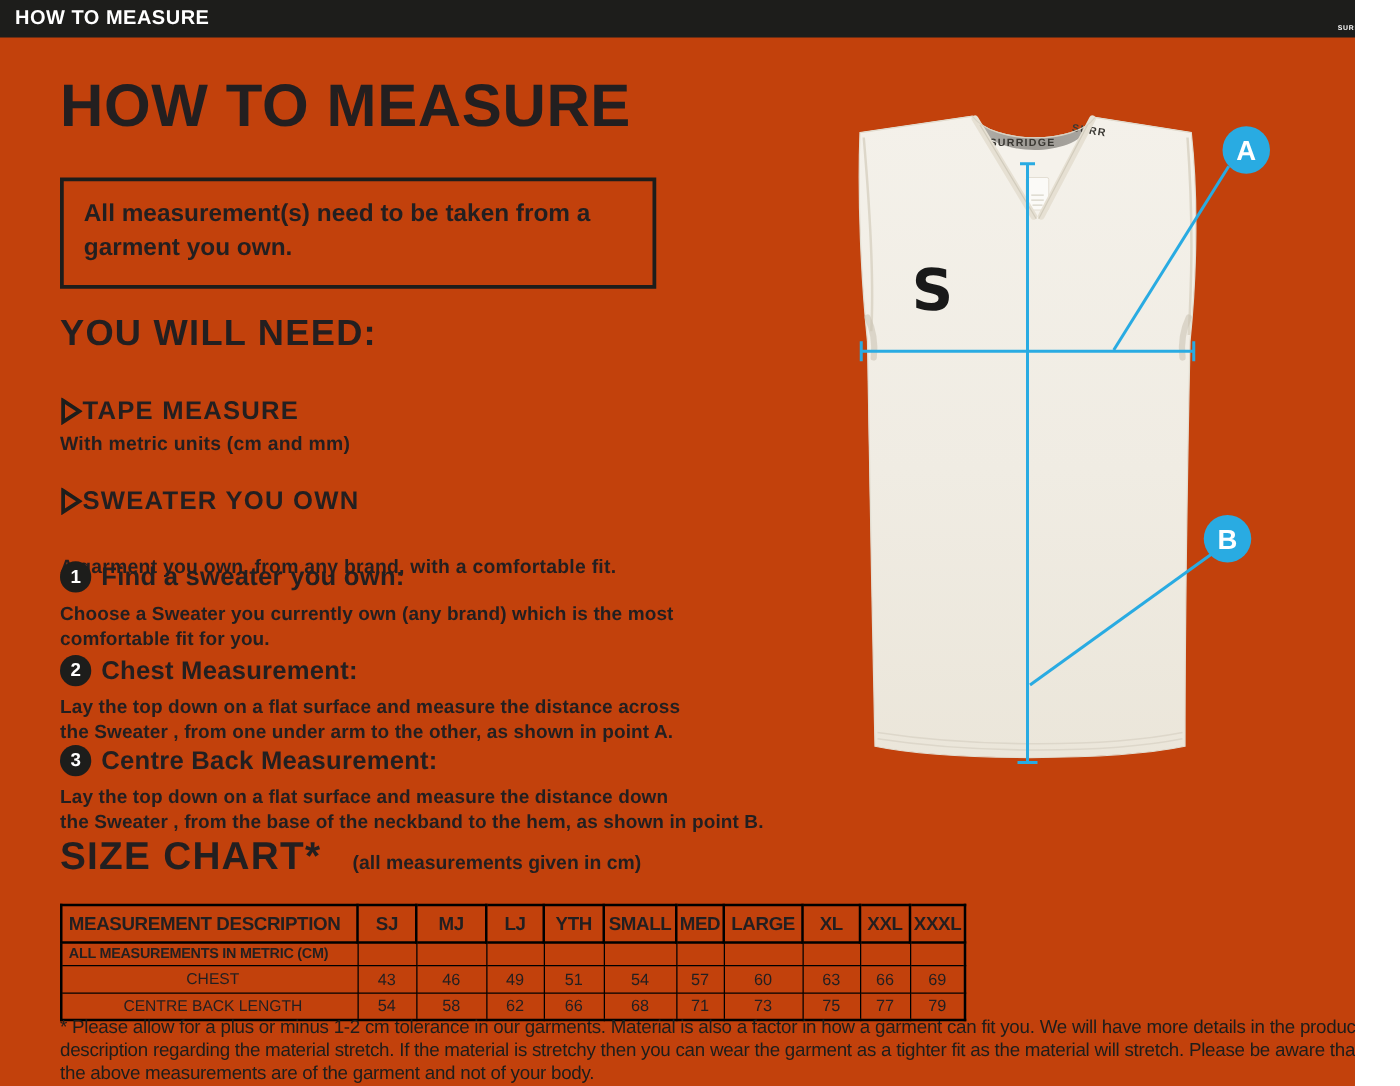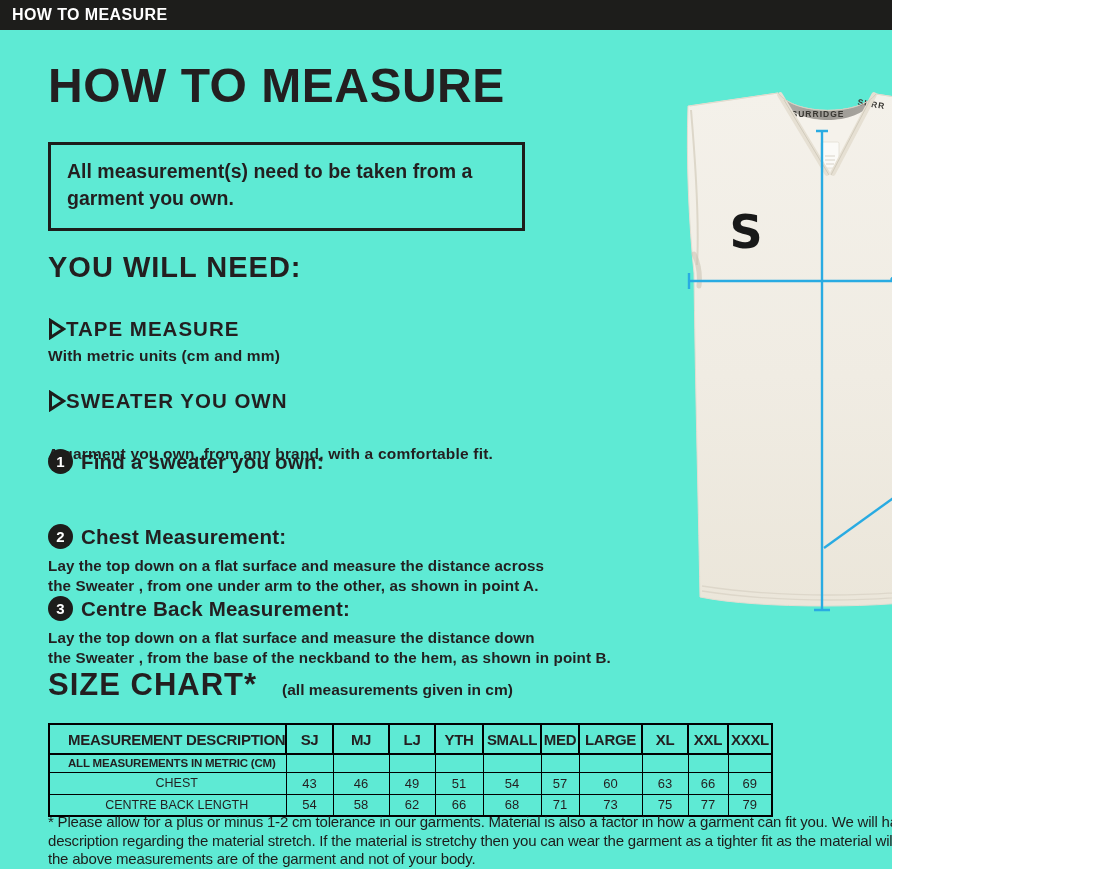--- a/index.html
+++ b/index.html
@@ -1,18 +1,18 @@
 <!DOCTYPE html>
 <html><head>
 <meta charset="utf-8">
 <style>
   * { margin:0; padding:0; box-sizing:border-box; }
   html,body { background:#ffffff; }
   body { font-family:"Liberation Sans", sans-serif; color:#231f20; }
-  .page { position:relative; width:892px; height:869px; background:#5eead4; overflow:hidden; }
+  .page { position:relative; width:1084px; height:869px; background:#c2410c; overflow:hidden; }
 
   
   .topbar { position:absolute; top:0; left:0; width:1120px; height:30px; background:#1d1d1b;
             display:flex; align-items:center; justify-content:space-between; padding:0 12px; }
   .topbar-title { color:#fff; font-size:16px; font-weight:700; letter-spacing:.4px; }
   .topbar-logo { display:flex; flex-direction:column; align-items:center; margin-right:4px; }
   .topbar-logo .s-stack { display:flex; flex-direction:column; align-items:center; line-height:6.5px; }
   .topbar-logo .s-stack span { color:#fff; font-size:10px; font-weight:700; }
   .topbar-logo .logo-word { color:#fff; font-size:5.5px; letter-spacing:.6px; font-weight:700; margin-top:2px; }
 
@@ -42,21 +42,21 @@
   .h2-chart { position:absolute; left:48px; top:667px; display:flex; align-items:baseline; gap:25px; }
   .h2-chart .big { font-size:31px; font-weight:700; letter-spacing:1px; }
   .h2-chart .small { font-size:15.5px; font-weight:700; }
 
   
   table.size-chart { position:absolute; left:48px; top:723px; width:723px; border-collapse:collapse;
                      border:2px solid #000; table-layout:fixed; }
   .size-chart th, .size-chart td { border:1px solid #000; overflow:hidden; white-space:nowrap; }
   .size-chart th { border:2px solid #000; font-size:15px; font-weight:700; letter-spacing:-.3px;
                    height:30px; text-align:center; }
-  .size-chart th.desc, .size-chart td.desc { text-align:left; padding-left:18px; }
+  .size-chart th.desc, .size-chart td.desc { text-align:left; padding-left:5px; }
   .size-chart tr.metric td { font-size:11.5px; font-weight:700; height:18px; letter-spacing:-.2px; }
   .size-chart tr.data td { font-size:13px; font-weight:400; height:22px; text-align:center; }
   .size-chart tr.data td.desc { font-size:12.5px; }
 
   .footnote { position:absolute; left:48px; top:813px; width:1048px; font-size:15px;
               line-height:18.6px; letter-spacing:-.2px; color:#1d1d1b; }
 
   .figure-wrap { position:absolute; left:660px; top:60px; width:460px; height:560px; }
 </style>
 </head>
@@ -95,20 +95,22 @@
       <polygon points="2.5,2.5 15.5,11 2.5,19.5" fill="none" stroke="#1d1d1b" stroke-width="3"></polygon>
     </svg>
     <span class="lbl">SWEATER YOU OWN</span>
   </div>
   <div class="need-desc nd-2">A garment you own, from any brand, with a comfortable fit.</div>
 
   <div class="step-title st-1">
     <span class="step-circle">1</span>
     <span class="t">Find a sweater you own:</span>
   </div>
+  <div class="step-body sb-1">Choose a Sweater you currently own (any brand) which is the most
+comfortable fit for you.</div>
 
   <div class="step-title st-2">
     <span class="step-circle">2</span>
     <span class="t">Chest Measurement:</span>
   </div>
   <div class="step-body sb-2">Lay the top down on a flat surface and measure the distance across
 the Sweater , from one under arm to the other, as shown in point A.</div>
 
   <div class="step-title st-3">
     <span class="step-circle">3</span>

